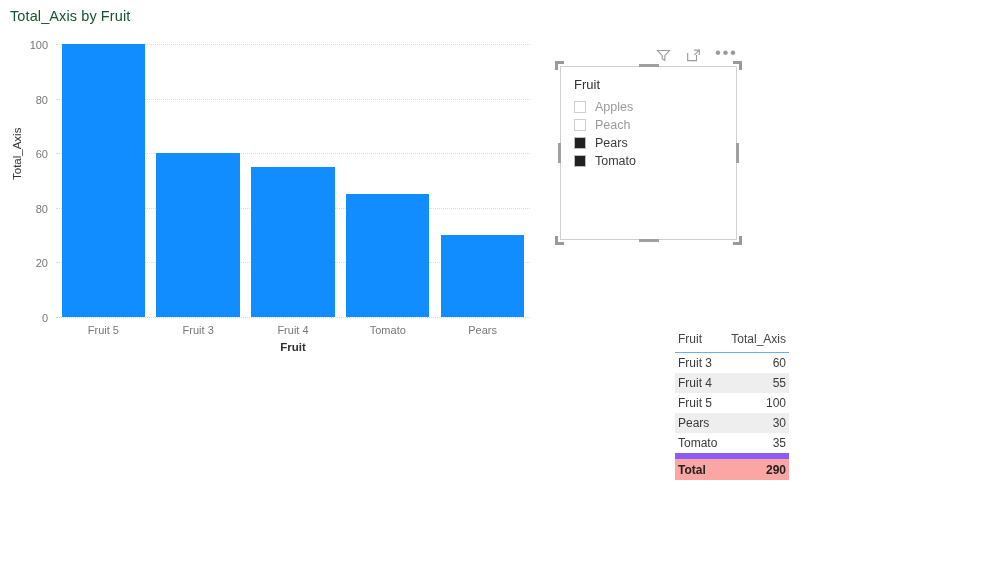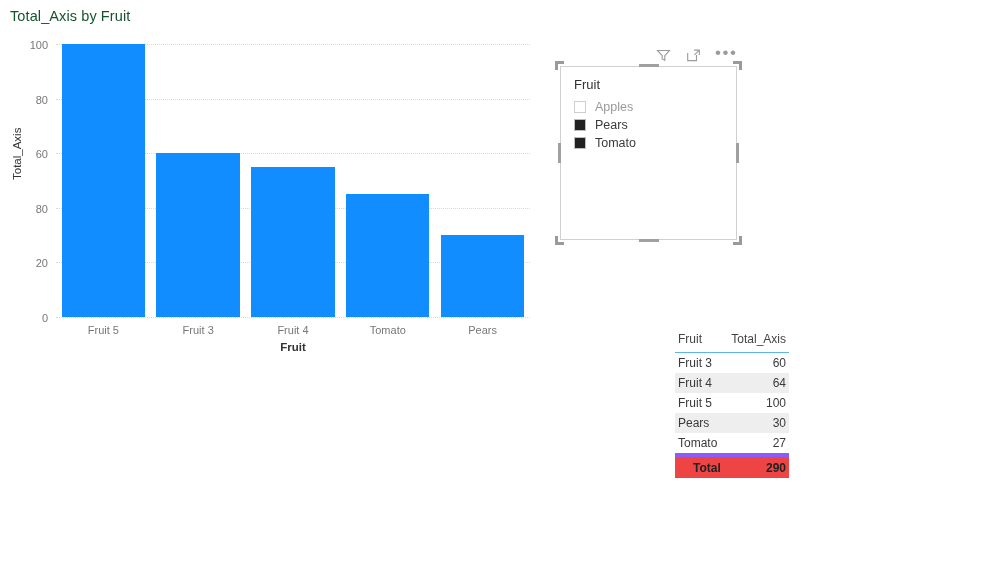--- a/index.html
+++ b/index.html
@@ -237,24 +237,23 @@
     padding: 3px 3px;
     white-space: nowrap;
     color: #3a3a3a;
   }
   #table-visual td.col-cat { text-align: left; }
   #table-visual td.col-val { text-align: right; }
   #table-visual tr.alt td { background: #eeeeee; }
   #table-visual tr.total-row td {
     font-weight: bold;
     color: #222222;
-    border-top: 4px solid #8b5cf6;
-    background: #ef4444;
+    border-top: 6px solid #8b5cf6;
+    background: #fca5a5;
     padding-top: 4px;
-    text-align: right;
   }
 </style>
 </head>
 <body>
 
 <div id="chart-visual">
 
   <div id="chart-title">Total_Axis by Fruit</div>
 
   <div id="yaxis-title">Total_Axis</div>
@@ -334,20 +333,24 @@
   <span class="sel-handle edge-h" style="left:79px; bottom:-2px;"></span>
   <span class="sel-handle edge-v" style="left:-2px;  top:77px;"></span>
   <span class="sel-handle edge-v" style="right:-2px; top:77px;"></span>
 
   <div id="slicer-header">Fruit</div>
   <div id="slicer-items">
       <div class="slicer-item off">
         <span class="slicer-checkbox off"></span>
         <span class="slicer-label">Apples</span>
       </div>
+      <div class="slicer-item off">
+        <span class="slicer-checkbox off"></span>
+        <span class="slicer-label">Peach</span>
+      </div>
       <div class="slicer-item on">
         <span class="slicer-checkbox on"></span>
         <span class="slicer-label">Pears</span>
       </div>
       <div class="slicer-item on">
         <span class="slicer-checkbox on"></span>
         <span class="slicer-label">Tomato</span>
       </div>
     </div>
 </div>
@@ -360,33 +363,33 @@
         <th class="col-val">Total_Axis</th>
       </tr>
     </thead>
     <tbody id="table-body">
         <tr class="">
           <td class="col-cat">Fruit 3</td>
           <td class="col-val">60</td>
         </tr>
         <tr class="alt">
           <td class="col-cat">Fruit 4</td>
-          <td class="col-val">64</td>
+          <td class="col-val">55</td>
         </tr>
         <tr class="">
           <td class="col-cat">Fruit 5</td>
           <td class="col-val">100</td>
         </tr>
         <tr class="alt">
           <td class="col-cat">Pears</td>
           <td class="col-val">30</td>
         </tr>
         <tr class="">
           <td class="col-cat">Tomato</td>
-          <td class="col-val">27</td>
+          <td class="col-val">35</td>
         </tr>
         <tr class="total-row">
           <td class="col-cat">Total</td>
           <td class="col-val">290</td>
         </tr>
       </tbody>
   </table>
 </div>
 
 </body></html>

